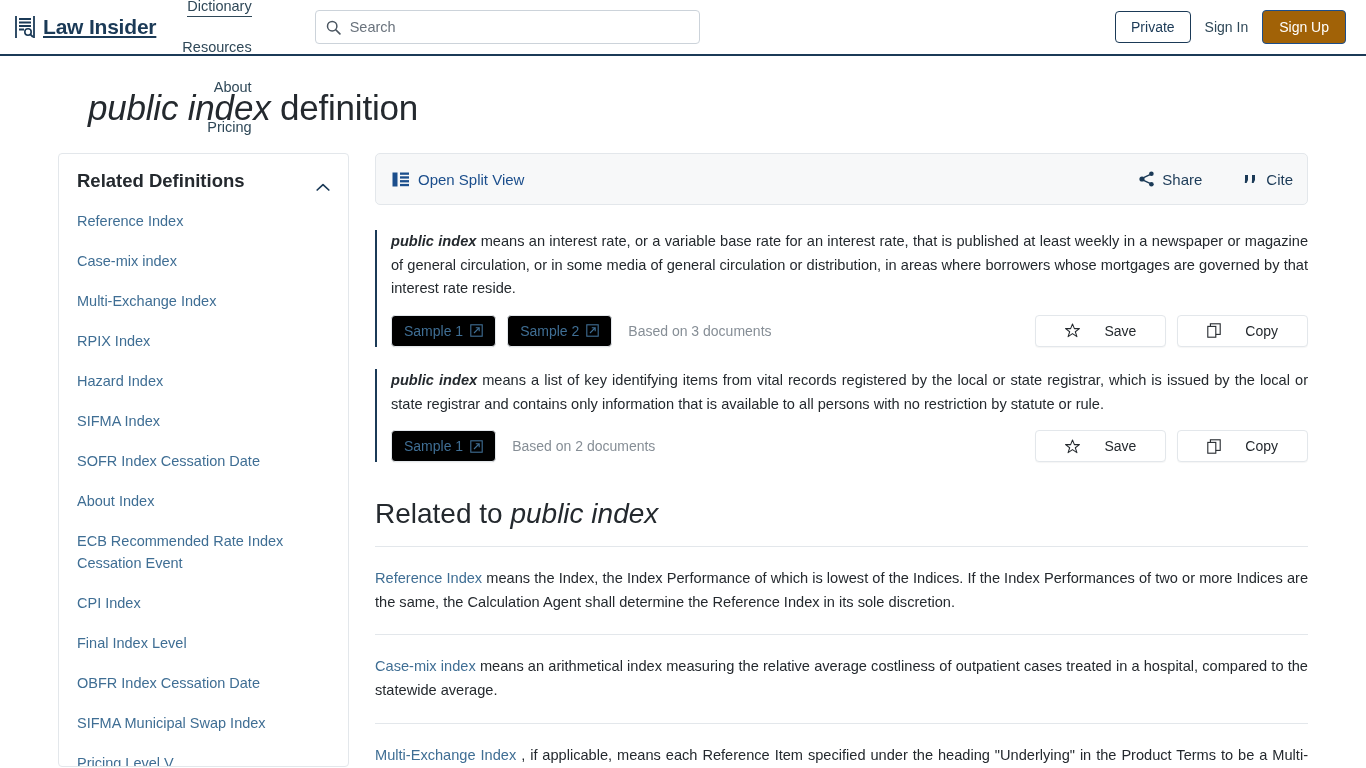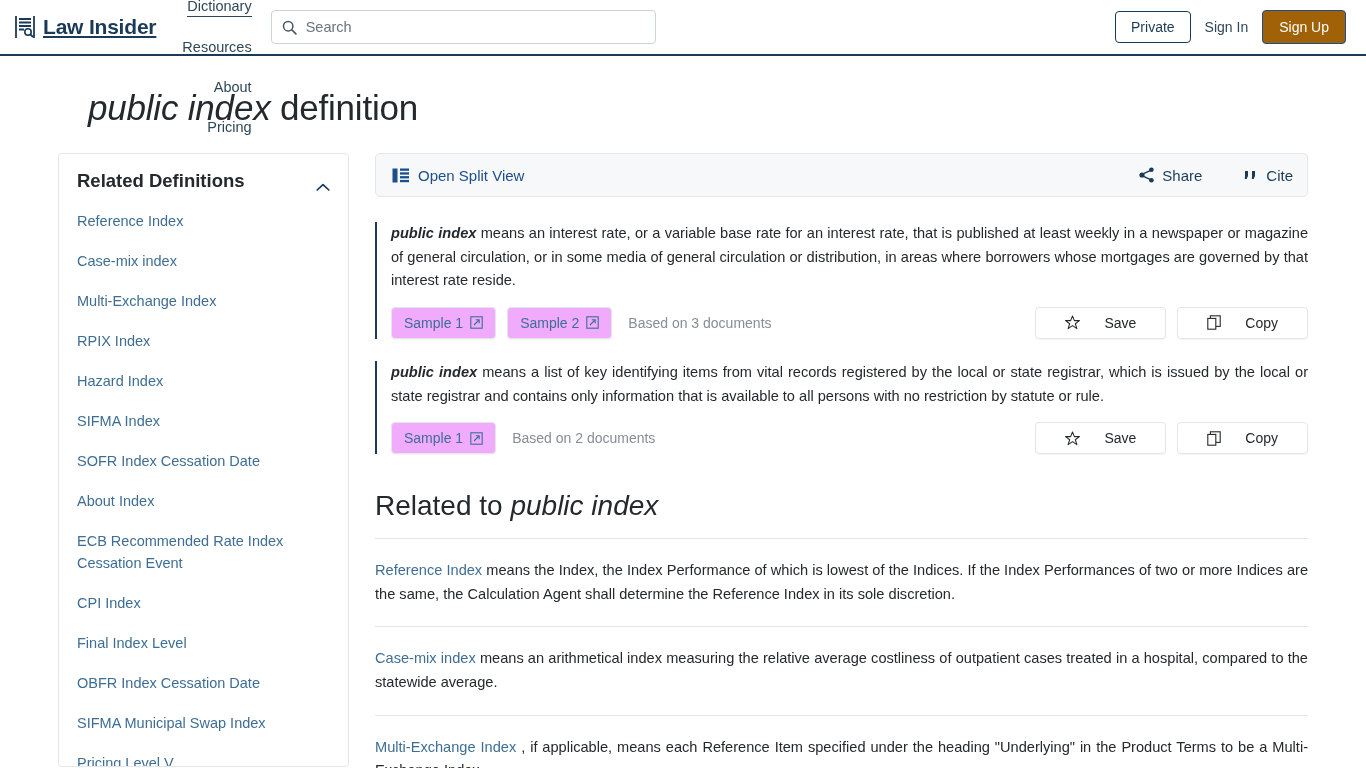--- a/index.html
+++ b/index.html
@@ -46,21 +46,21 @@
     color: #2f4858;
     text-decoration: none;
     white-space: nowrap;
     padding-bottom: 2px;
     cursor: pointer;
   }
   .nav-item.active {
     border-bottom: 1px solid #2f4858;
   }
   .search-wrap {
-    margin-left: 19px;
+    margin-left: 63px;
     width: 385px;
     height: 34px;
     border: 1px solid #ccd3da;
     border-radius: 4px;
     display: flex;
     align-items: center;
     padding: 0 10px;
     background: #fff;
   }
   .search-icon { width: 15px; height: 15px; flex: 0 0 auto; margin-right: 9px; }
@@ -160,21 +160,21 @@
     display: inline;
   }
 
   
   .main { flex: 1 1 auto; min-width: 0; }
 
   .toolbar {
     border: 1px solid #e3e7eb;
     border-radius: 5px;
     background: #f7f8f9;
-    height: 44px;
+    height: 52px;
     display: flex;
     align-items: center;
     padding: 0 14px 0 16px;
     margin-bottom: 25px;
   }
   .toolbar-left {
     display: flex;
     align-items: center;
     gap: 9px;
     color: #1b4e8c;
@@ -210,21 +210,21 @@
   }
   .def-text .term { font-weight: bold; font-style: italic; }
   .def-actions {
     display: flex;
     align-items: center;
     margin-top: 14px;
     gap: 11px;
   }
   .sample-btn {
     border: 1px solid #e3e7eb;
-    background: #f0abfc;
+    background: #000000;
     border-radius: 4px;
     color: #3f6e94;
     font-size: 14px;
     padding: 7px 12px;
     display: inline-flex;
     align-items: center;
     gap: 7px;
     cursor: pointer;
     box-shadow: 0 1px 1px rgba(0,0,0,0.04);
     font-family: "Liberation Sans", sans-serif;

